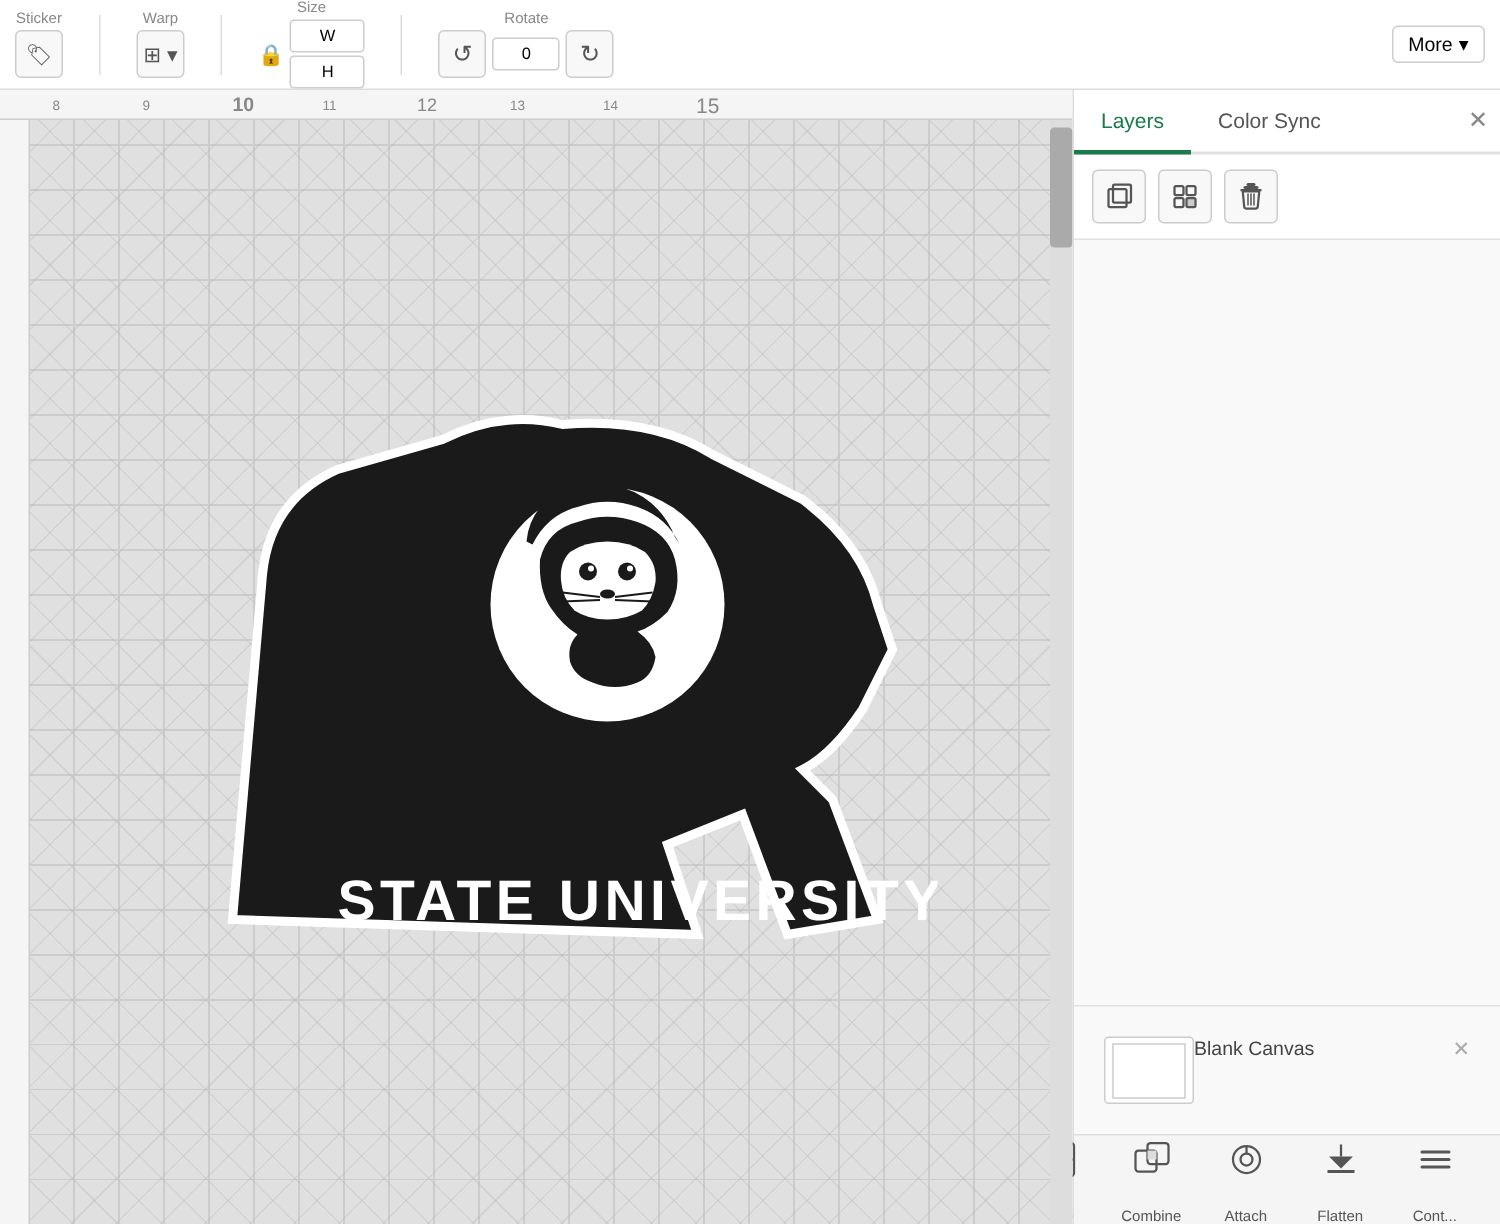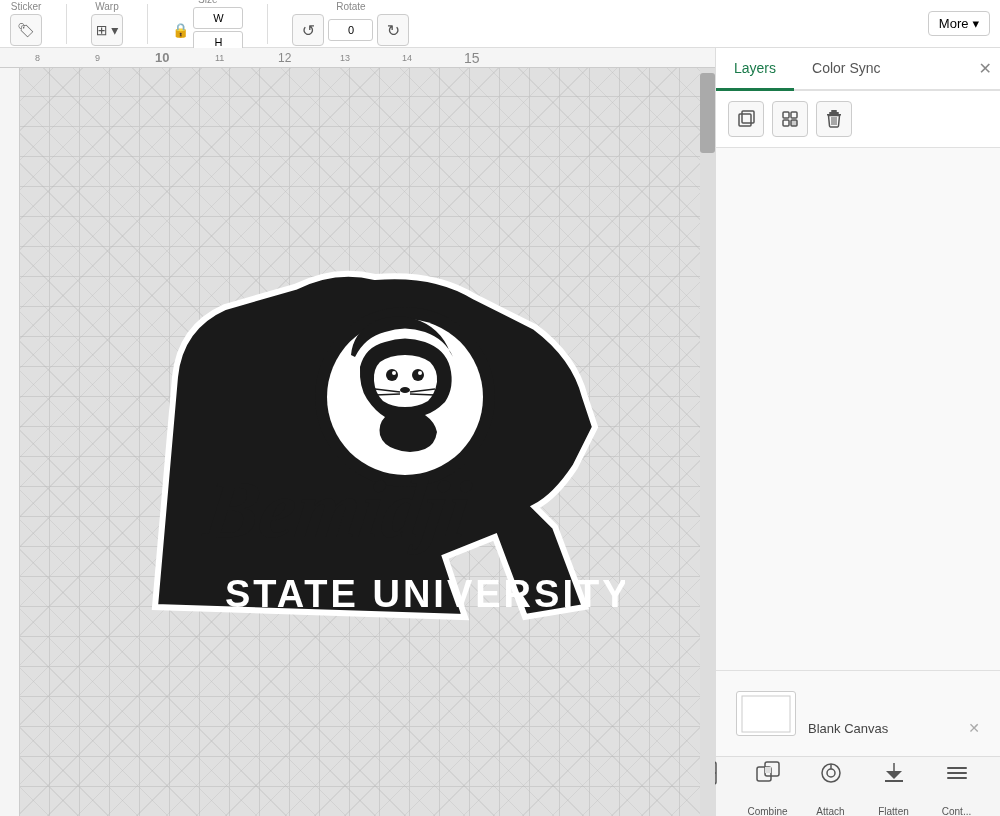--- a/index.html
+++ b/index.html
@@ -1,20 +1,20 @@
 <!DOCTYPE html>
 <html><head>
   <meta charset="utf-8">
   <style>
     * { box-sizing: border-box; margin: 0; padding: 0; }
     body { width: 1000px; height: 816px; overflow: hidden; font-family: Arial, sans-serif; background: #f0f0f0; display: flex; flex-direction: column; }
 
     
     .toolbar {
-      height: 48px;
+      height: 60px;
       background: #fff;
       border-bottom: 1px solid #ddd;
       display: flex;
       align-items: center;
       padding: 0 10px;
       gap: 20px;
       flex-shrink: 0;
     }
     .toolbar-group {
       display: flex;
@@ -277,22 +277,21 @@
       font-size: 14px;
       font-weight: 600;
       color: #222;
     }
     .layer-type {
       font-size: 12px;
       color: #888;
     }
     .blank-canvas-item {
       display: flex;
-      align-items: flex-end;
-      gap: 12px;
+      align-items: flex-start;
       padding: 8px;
     }
     .blank-canvas-thumb {
       width: 60px;
       height: 45px;
       background: #fff;
       border: 1px solid #ccc;
       border-radius: 3px;
       display: flex;
       align-items: center;

